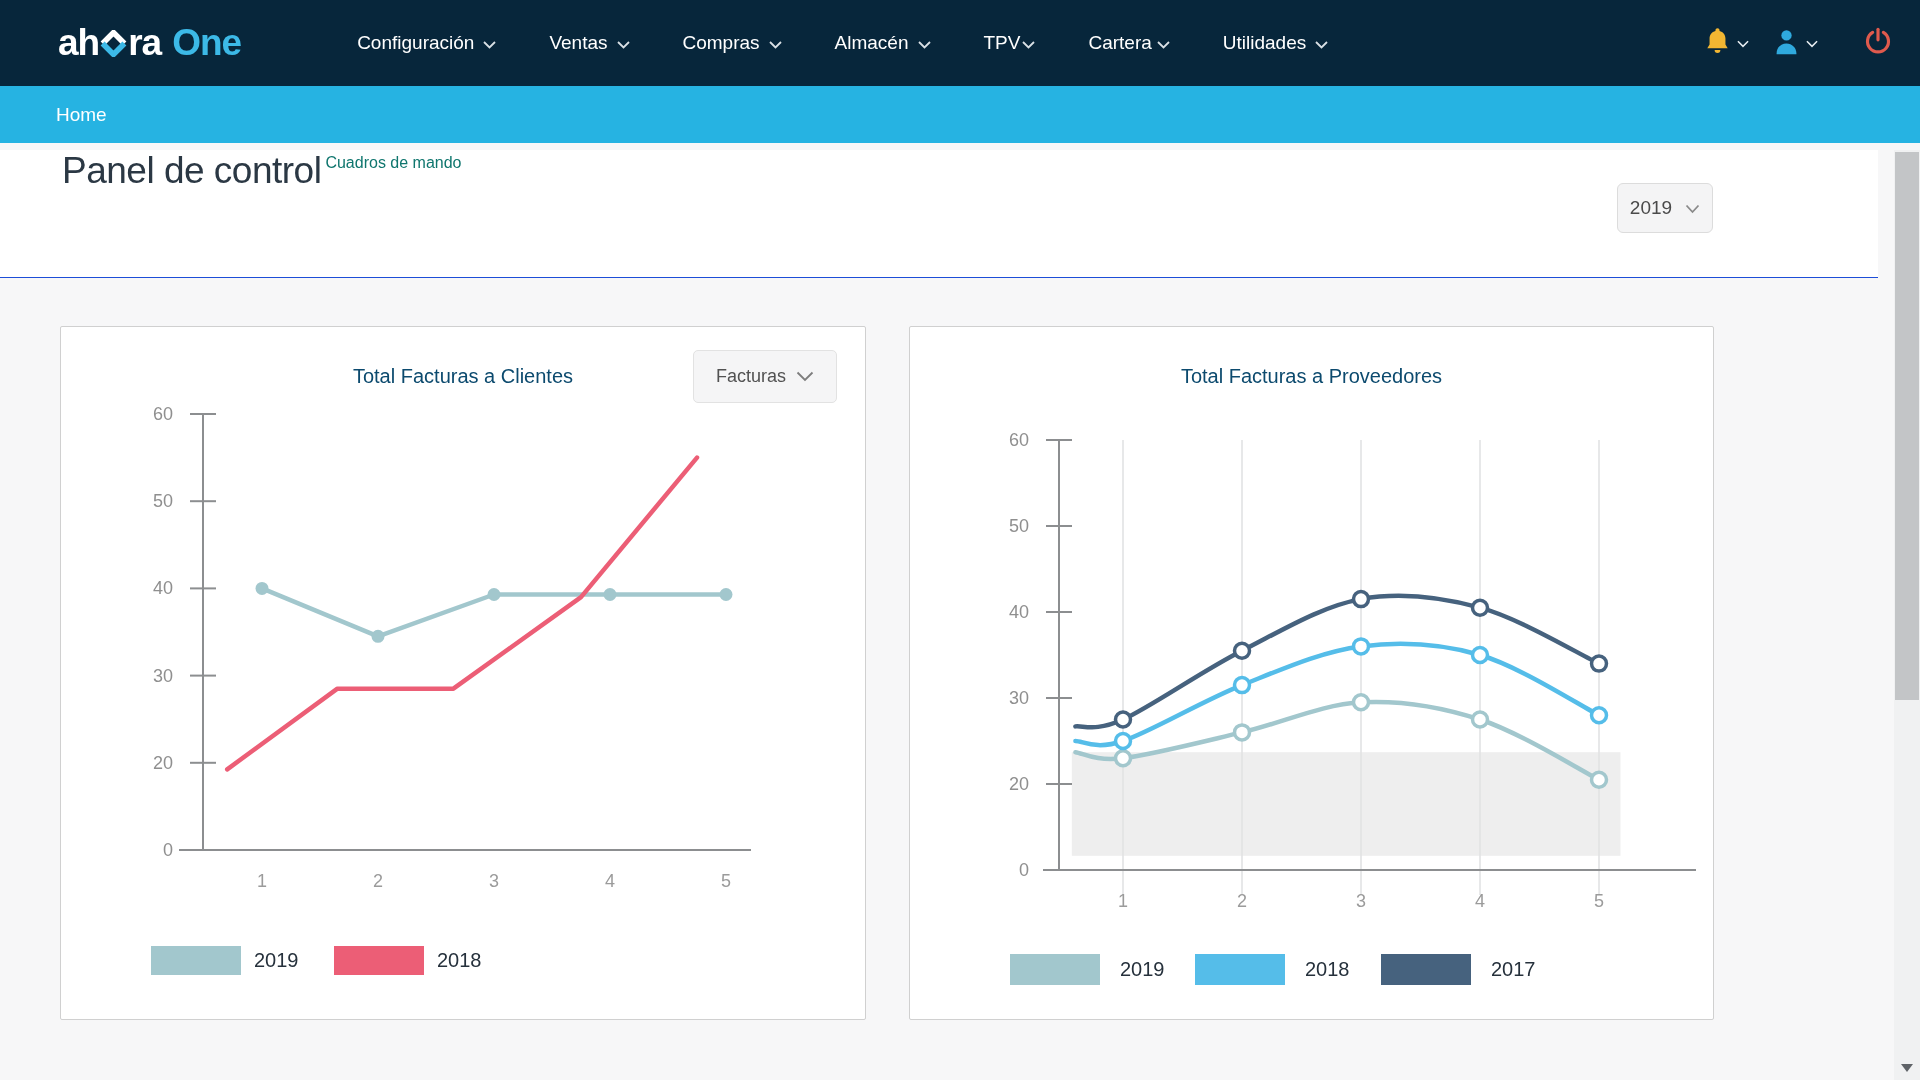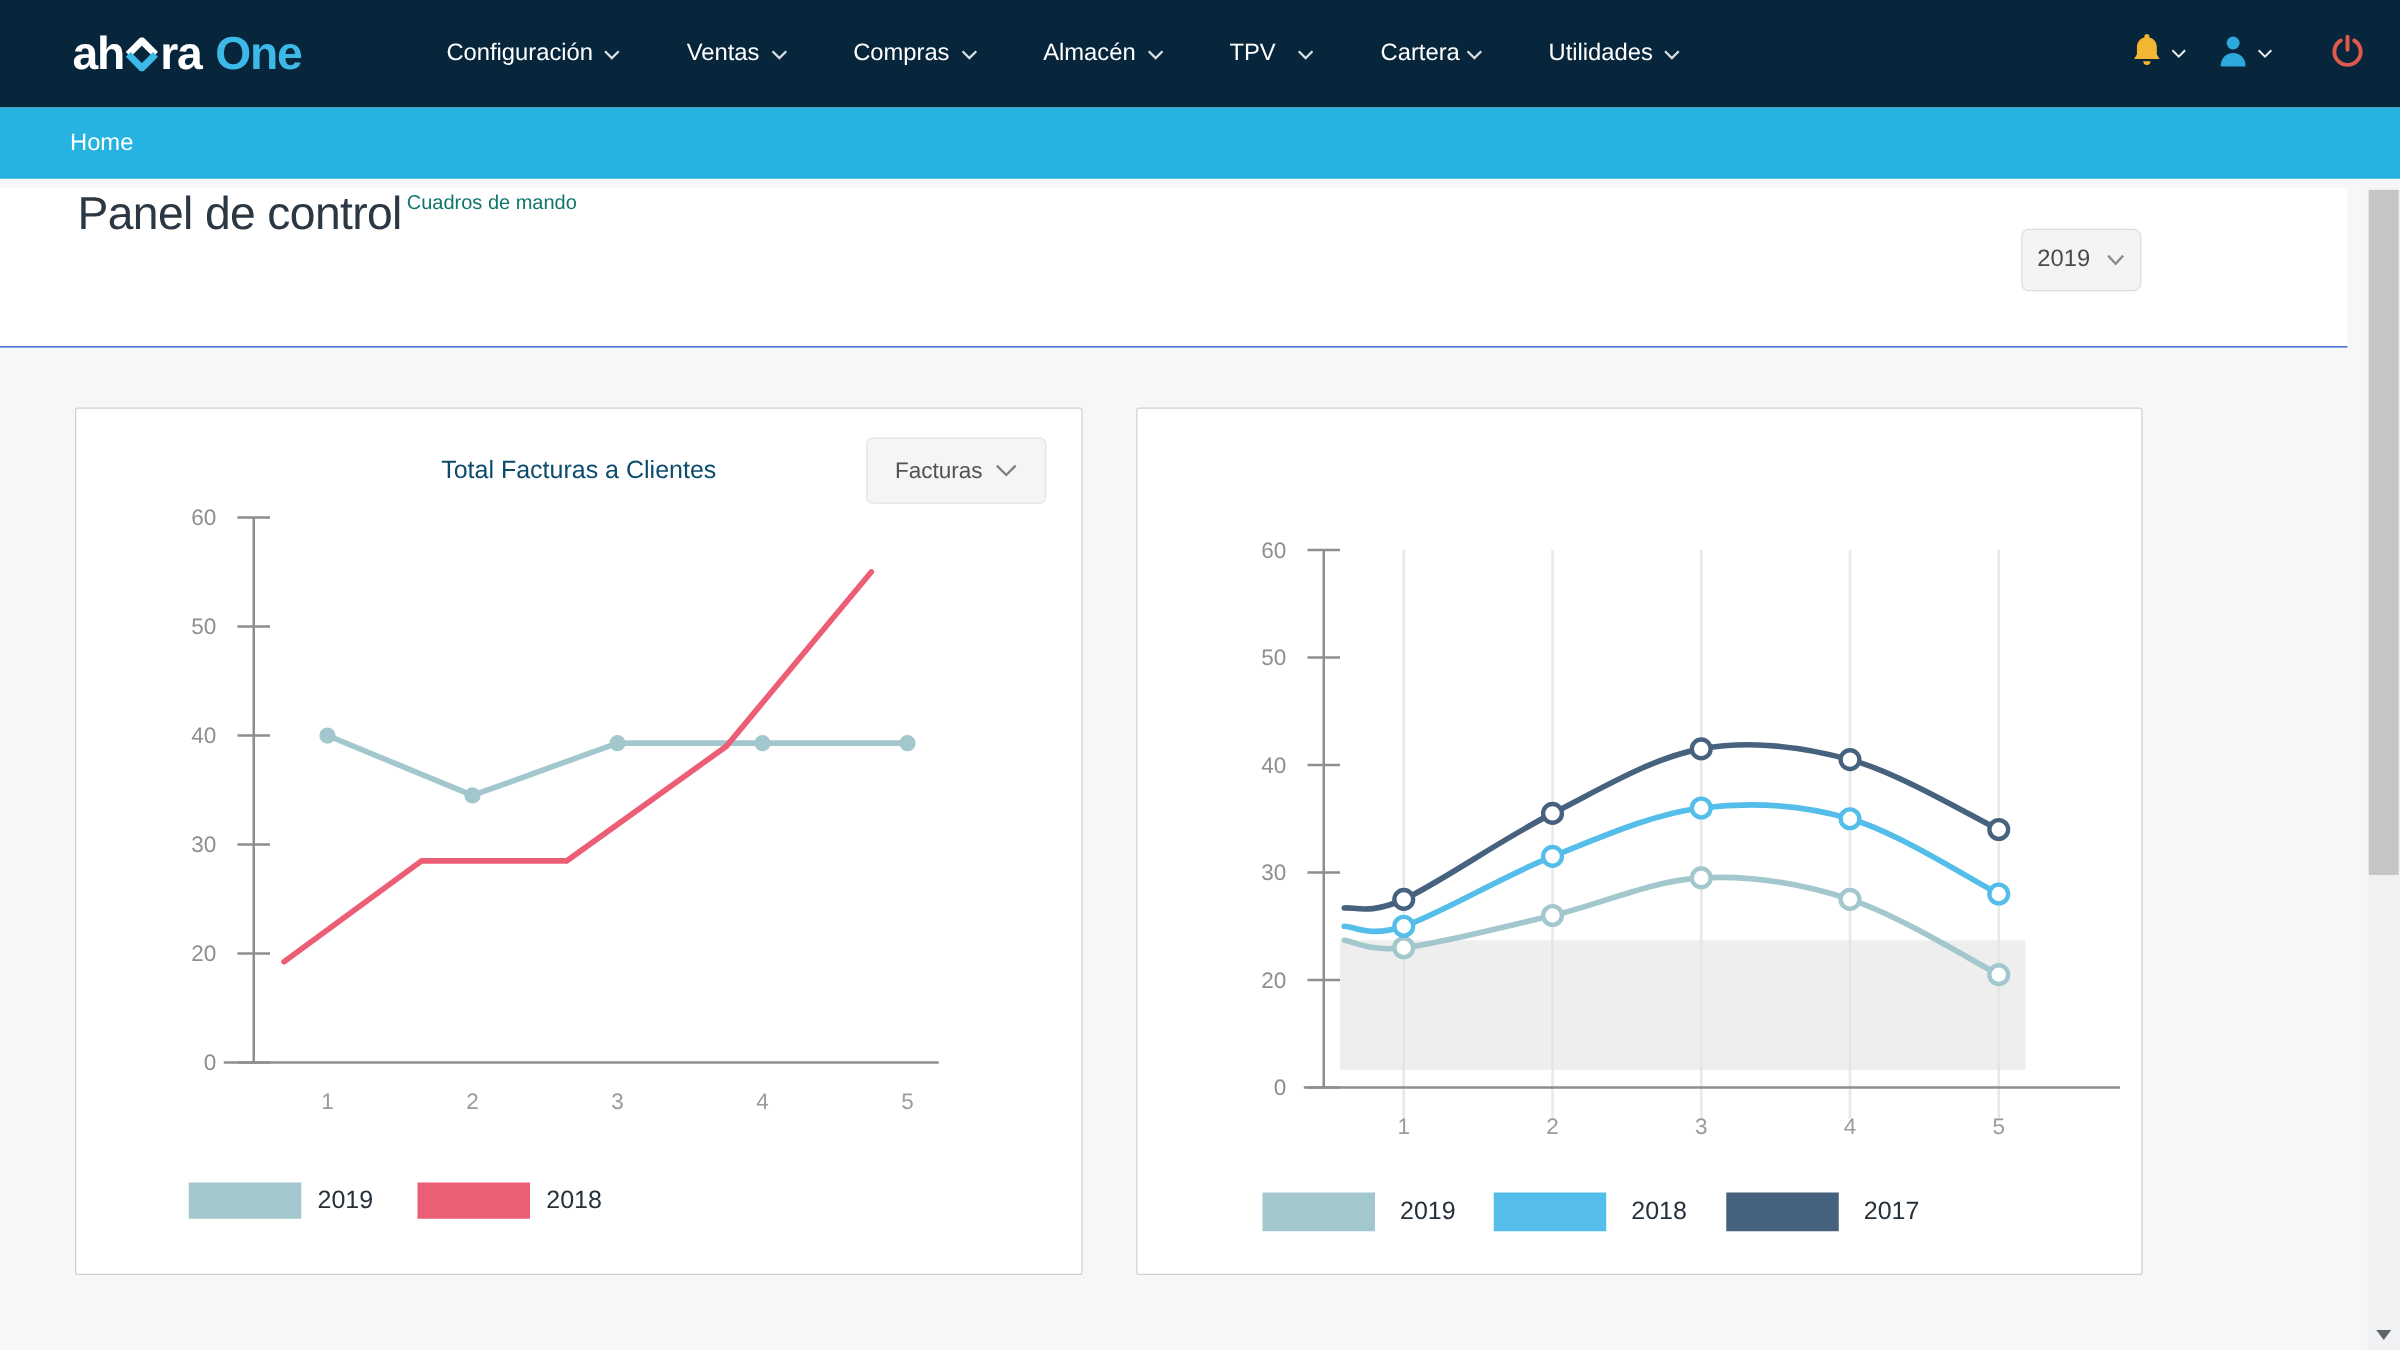--- a/index.html
+++ b/index.html
@@ -94,21 +94,21 @@
         <span><svg width="13" height="8" viewBox="0 0 13 8">
               <polyline points="1,1 6.5,6.5 12,1" fill="none" stroke="#d9e0e5" stroke-width="1.8"></polyline>
             </svg></span>
       </div>
       <div class="menu-item">
         <span>Almacén</span>
         <span><svg width="13" height="8" viewBox="0 0 13 8">
               <polyline points="1,1 6.5,6.5 12,1" fill="none" stroke="#d9e0e5" stroke-width="1.8"></polyline>
             </svg></span>
       </div>
-      <div class="menu-item" style="gap:18px">
+      <div class="menu-item" style="gap:2px">
         <span>TPV</span>
         <span><svg width="13" height="8" viewBox="0 0 13 8">
               <polyline points="1,1 6.5,6.5 12,1" fill="none" stroke="#d9e0e5" stroke-width="1.8"></polyline>
             </svg></span>
       </div>
       <div class="menu-item" style="gap:5px">
         <span>Cartera</span>
         <span><svg width="13" height="8" viewBox="0 0 13 8">
               <polyline points="1,1 6.5,6.5 12,1" fill="none" stroke="#d9e0e5" stroke-width="1.8"></polyline>
             </svg></span>
@@ -210,20 +210,21 @@
       <span class="sw" style="background: rgb(162, 199, 205);"></span>
       <span class="lbl">2019</span>
     </div>
     <div class="legend-entry le-b">
       <span class="sw" style="background: rgb(236, 94, 118);"></span>
       <span class="lbl">2018</span>
     </div>
   </div>
 
   <div class="card card-right">
+    <h2>Total Facturas a Proveedores</h2>
     <svg class="chart" id="chart1" width="805" height="694">
         <line x1="213" y1="113" x2="213" y2="568" stroke="#e7e8e9" stroke-width="2"></line>
         <line x1="332" y1="113" x2="332" y2="568" stroke="#e7e8e9" stroke-width="2"></line>
         <line x1="451" y1="113" x2="451" y2="568" stroke="#e7e8e9" stroke-width="2"></line>
         <line x1="570" y1="113" x2="570" y2="568" stroke="#e7e8e9" stroke-width="2"></line>
         <line x1="689" y1="113" x2="689" y2="568" stroke="#e7e8e9" stroke-width="2"></line>
         <rect x="161.82999999999998" y="425.18" width="548.5899999999999" height="103.62999999999994" fill="#e3e3e3" opacity="0.6"></rect>
         <line x1="149" y1="113" x2="149" y2="543" stroke="#8c8e90" stroke-width="2"></line>
         <line x1="136" y1="543" x2="162" y2="543" stroke="#8c8e90" stroke-width="2"></line>
         <text x="119" y="549" text-anchor="end" font-size="18" fill="#8f8f8f">0</text>

